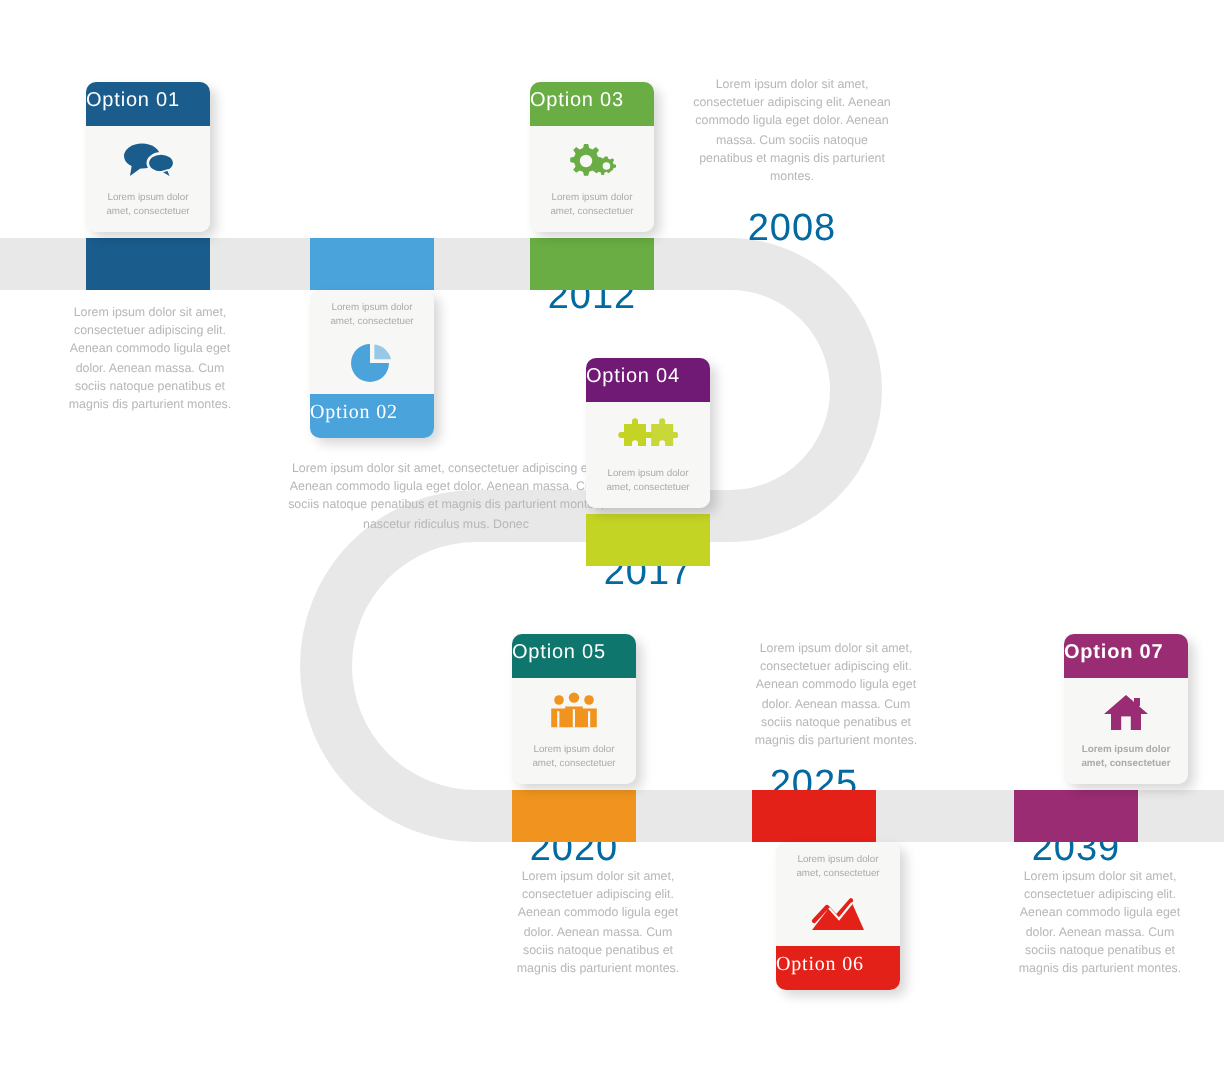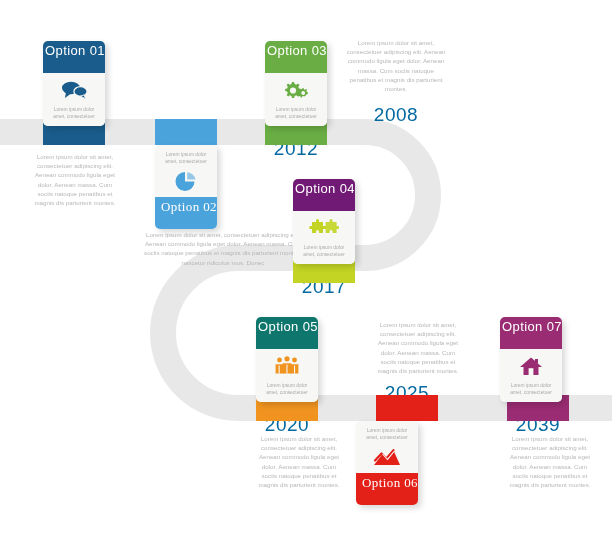--- a/index.html
+++ b/index.html
@@ -37,25 +37,25 @@
   
   .card{
     position:absolute;
     width:62px;
     border-radius:5px;
     box-shadow:3px 3px 6px rgba(0,0,0,.16);
     overflow:hidden;
     background:#f7f7f5;
   }
   .card .head{
-    height:32px;
+    height:22px;
     line-height:20px;
-    text-align:right;
+    text-align:left;
     color:#ffffff;
-    font-size:13px;
+    font-size:10px;
     letter-spacing:.4px;
     white-space:nowrap;
   }
   .card .body{
     background:#f7f7f5;
     padding:0;
     position:relative;
   }
   .card .icon{
     height:34px;
@@ -197,35 +197,35 @@
             <rect x="5.6" y="9.6" width="1.1" height="8" fill="#f7f7f5"></rect>
             <rect x="13.4" y="8.6" width="1.1" height="9" fill="#f7f7f5"></rect>
             <rect x="21" y="9.6" width="1.1" height="8" fill="#f7f7f5"></rect>
           </g>
         </svg>
       </div>
       <div class="cap">Lorem ipsum dolor amet, consectetuer</div>
     </div>
   </div>
 
-  <div class="card flip" style="left:356px;top:421px;">
+  <div class="card flip" style="left:388px;top:421px;">
     <div class="body" style="order:1;">
       <div class="cap" style="padding:7px 5px 2px 5px;">Lorem ipsum dolor amet, consectetuer</div>
       <div class="icon" style="height:30px;">
         <svg width="28" height="20" viewBox="0 0 28 20">
           <path d="M1 17 L9.5 6 L14.5 11.5 L21 3.5 L27 17 Z" fill="#e32119"></path>
           <path d="M2 12.5 L8.5 5.5 L13.2 10.6 L20.5 2.2" fill="none" stroke="#e32119" stroke-width="2.2" stroke-linejoin="round" stroke-linecap="round"></path>
           <path d="M9.5 6 L14.5 11.5 L21 3.5" fill="none" stroke="#f7f7f5" stroke-width="1.1"></path>
         </svg>
       </div>
     </div>
     <div class="head" style="background:#e32119;order:2;">Option 06</div>
   </div>
 
-  <div class="card" style="left:500px;top:317px;">
+  <div class="card" style="left:532px;top:317px;font-weight:bold;">
     <div class="head" style="background:#992c72;">Option 07</div>
     <div class="body">
       <div class="icon">
         <svg width="24" height="21" viewBox="0 0 24 21">
           <path d="M12 1.5 L23 11 L19.5 11 L19.5 19 L4.5 19 L4.5 11 L1 11 Z" fill="#992c72"></path>
           <rect x="9.6" y="12.2" width="4.8" height="6.8" fill="#f7f7f5"></rect>
           <rect x="16" y="3" width="3" height="4" fill="#992c72"></rect>
         </svg>
       </div>
       <div class="cap">Lorem ipsum dolor amet, consectetuer</div>

